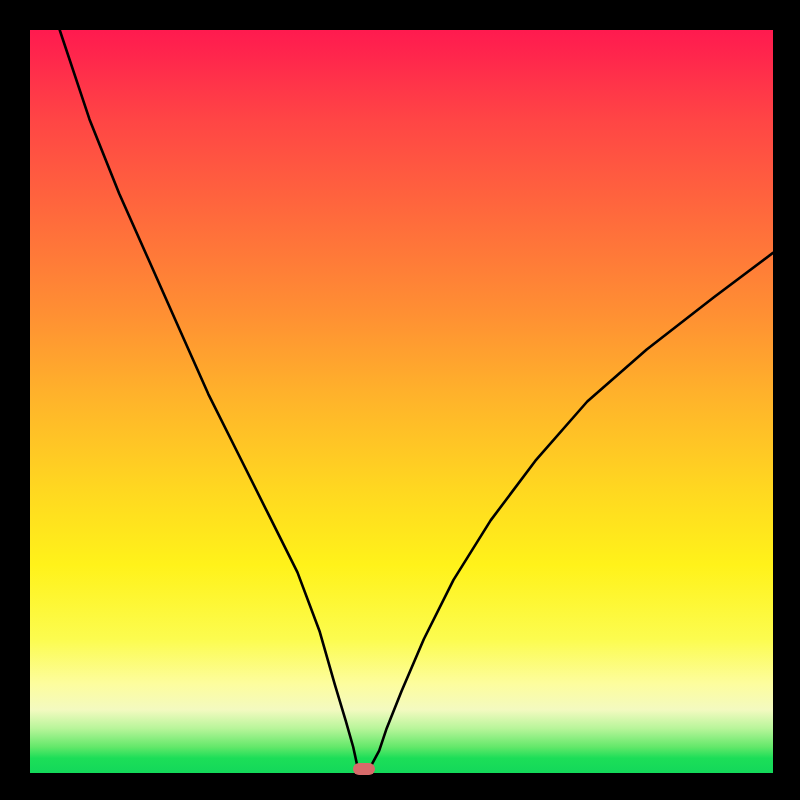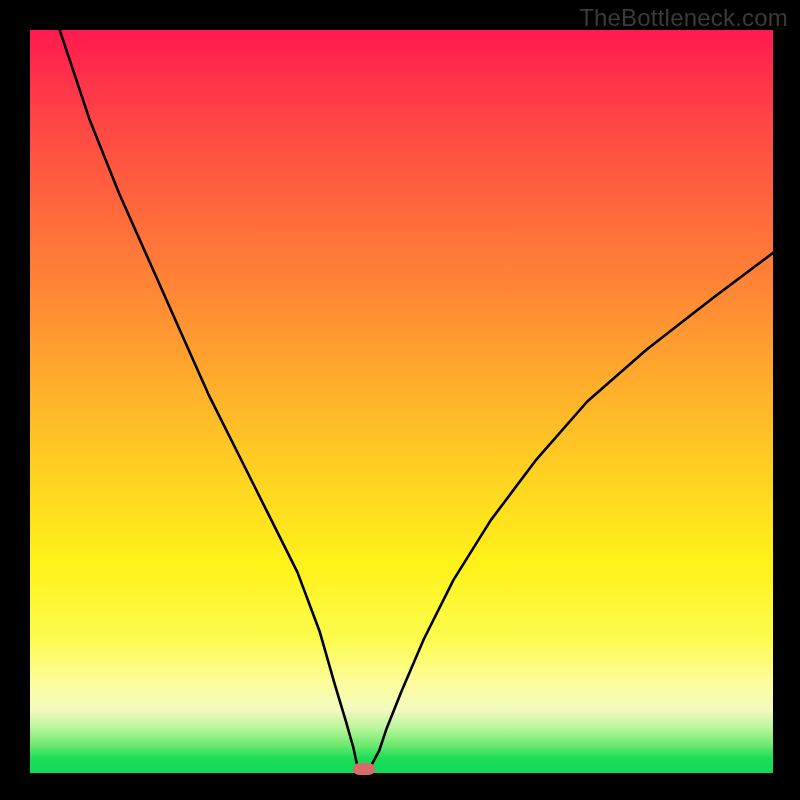--- a/index.html
+++ b/index.html
@@ -68,21 +68,20 @@
     background: #d76a6a;
     transform: translate(-50%, -50%);
     z-index: 5;
   }
 </style>
 </head>
 <body>
 
 <div class="frame">
 
-  <div class="watermark">TheBottleneck.com</div>
 
   <div class="plot-area">
 
     <svg class="curve-svg" viewBox="0 0 743 743" preserveAspectRatio="none">
       <path id="curve-path" fill="none" stroke="#000" stroke-width="2.6" stroke-linecap="round" stroke-linejoin="round" d="M29.72 0.00 L59.44 89.16 L89.16 163.46 L118.88 230.33 L148.60 297.20 L178.32 364.07 L208.04 423.51 L237.76 482.95 L267.48 542.39 L289.77 601.83 L304.63 653.84 L315.77 690.99 L323.20 717.00 L326.92 734.08 L334.35 738.54 L339.55 738.54 L349.21 720.71 L356.64 698.42 L371.50 661.27 L393.79 609.26 L423.51 549.82 L460.66 490.38 L505.24 430.94 L557.25 371.50 L616.69 319.49 L683.56 267.48 L743.00 222.90"></path>
     </svg>
 
     <div class="marker" id="marker" style="left: 334.35px; top: 738.542px; background: rgb(215, 106, 106);"></div>
   </div>
 

